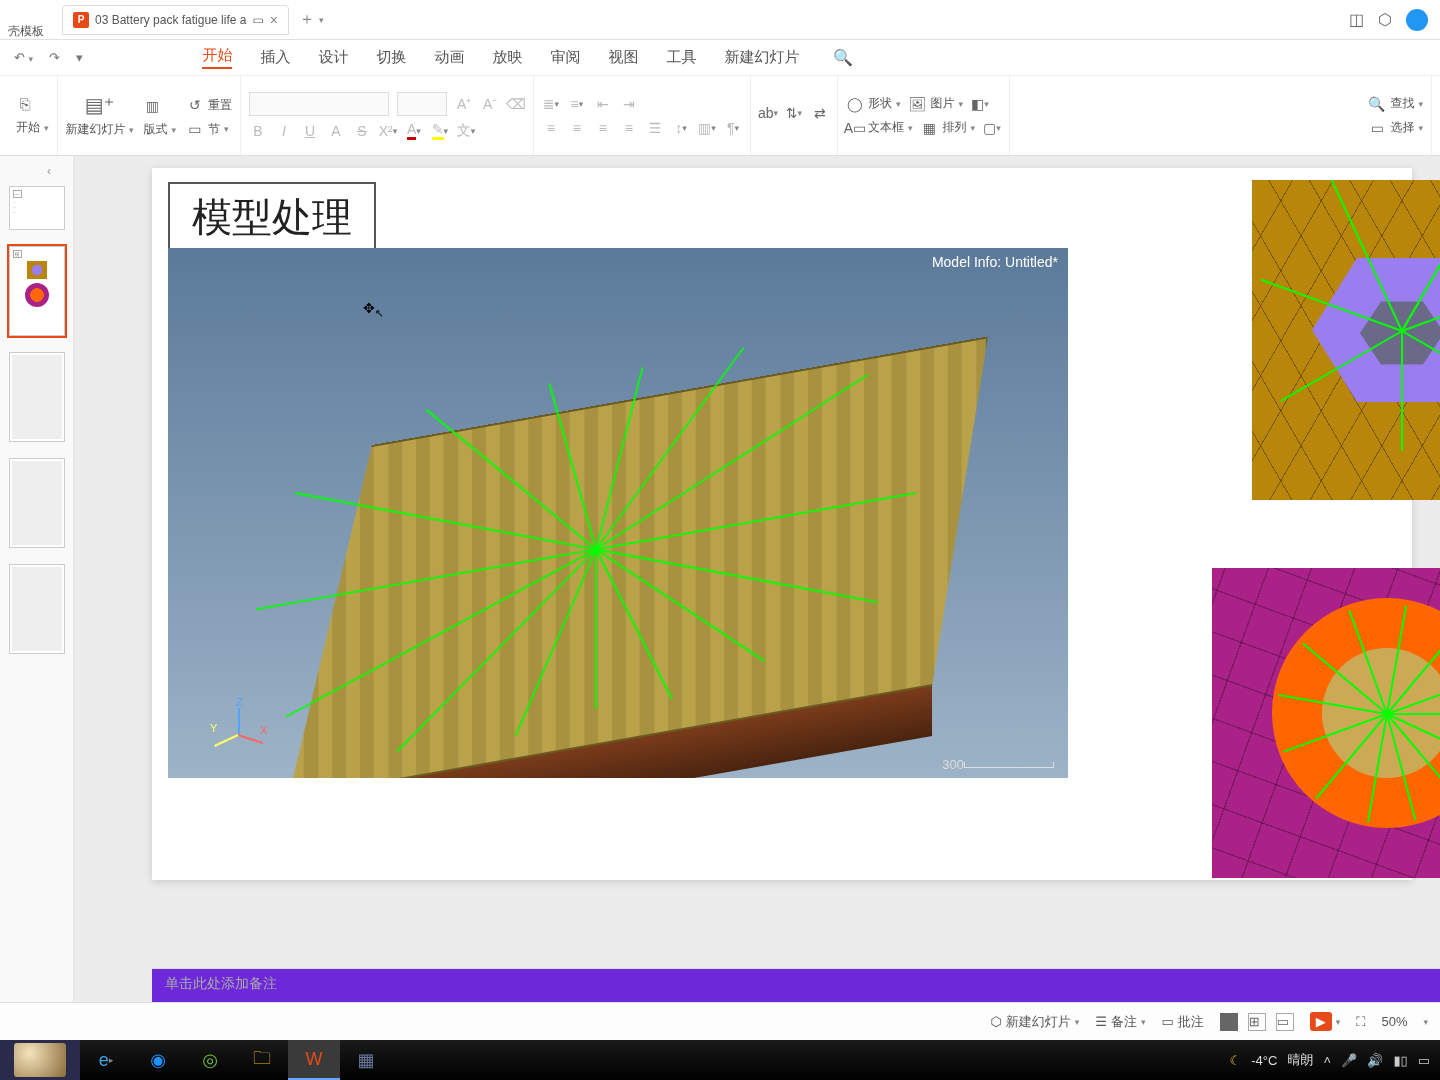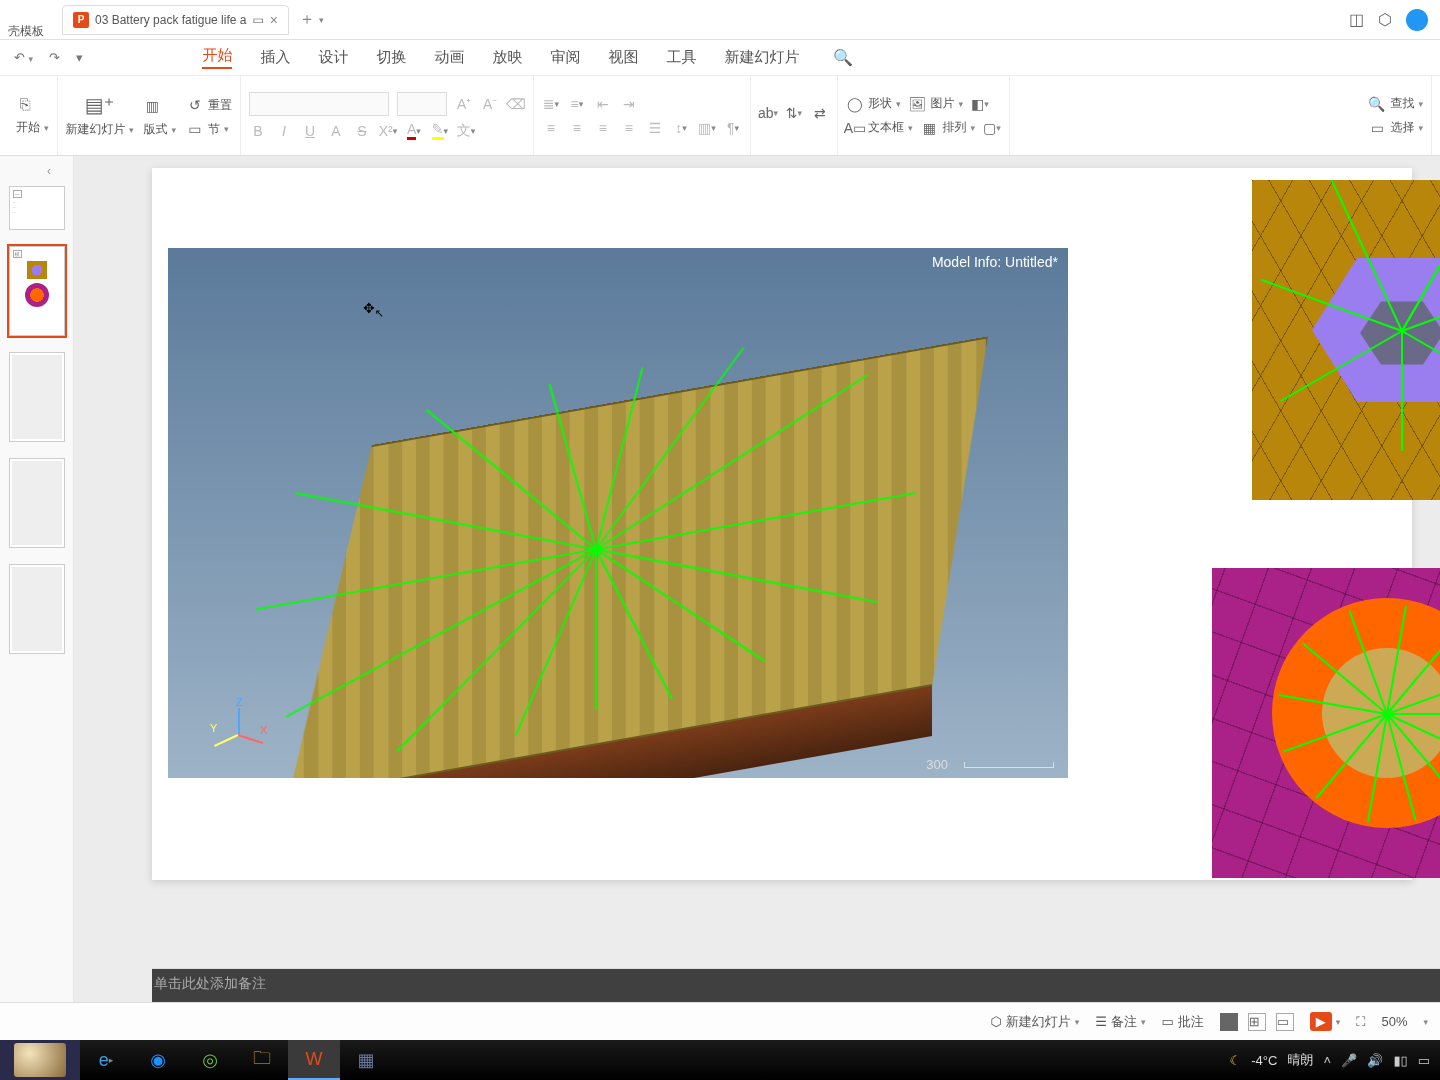--- a/index.html
+++ b/index.html
@@ -45,21 +45,21 @@
 .thumb.selected { outline: 2px solid #e64a19; }
 .thumb .mini-title { font-size: 5px; border:1px solid #aaa; display:inline-block; padding:0 1px; margin:1px;}
 .thumb .mini-hex { width: 20px; height: 18px; margin: 2px auto; background: radial-gradient(circle, #9a7ef0 40%, #b8860b 41%); }
 .thumb .mini-circle { width: 24px; height: 24px; margin: 4px auto; border-radius: 50%; background: radial-gradient(circle, #ff6600 40%, #aa2288 41%); }
 
 .editor { flex: 1; background: #ececec; position: relative; overflow: hidden; }
 .slide-canvas { position: absolute; left: 78px; top: 12px; width: 1260px; height: 712px; background: #fff; box-shadow: 0 2px 8px rgba(0,0,0,.15); }
 .slide-title-box { position: absolute; left: 16px; top: 14px; border: 2px solid #555; padding: 6px 22px; font-size: 40px; color: #222; font-family: "SimSun","Microsoft YaHei"; }
 .main-render { position: absolute; left: 16px; top: 80px; width: 900px; height: 530px; background: linear-gradient(#5b7a9a, #9db3c7); overflow: hidden; }
 .main-render .info { position: absolute; top: 6px; right: 10px; color: #fff; font-size: 14px; }
-.main-render .scale { position: absolute; bottom: 6px; right: 14px; color: #ddd; font-size: 13px; display:flex; align-items:center; gap:16px;}
+.main-render .scale { position: absolute; bottom: 6px; right: 14px; color: #ddd; font-size: 13px; display:flex; align-items:center; gap:0;}
 .main-render .scale .bar { width: 90px; height: 6px; border: 1px solid #ddd; border-top: none; }
 .axis { position: absolute; left: 40px; bottom: 20px; width: 60px; height: 60px; }
 .axis .z { position: absolute; left: 28px; top: -2px; color: #4da6ff; font-size: 11px; }
 .axis .x { position: absolute; left: 52px; top: 26px; color: #ff6666; font-size: 11px; }
 .axis .y { position: absolute; left: 2px; top: 24px; color: #ffff66; font-size: 11px; }
 .axis-lines { position:absolute; left:30px; top:10px; }
 .axis-lines .lz { position:absolute; width:2px; height:26px; background:#4da6ff; left:0; top:0;}
 .axis-lines .lx { position:absolute; width:26px; height:2px; background:#ff6666; left:0; top:26px; transform: rotate(18deg); transform-origin: left;}
 .axis-lines .ly { position:absolute; width:26px; height:2px; background:#ffff66; left:0; top:26px; transform: rotate(155deg); transform-origin: left;}
 
@@ -81,21 +81,21 @@
 .circle-img { position: absolute; right: -150px; top: 400px; width: 350px; height: 310px; background: #aa2288; overflow: hidden; }
 .circle-img .grid { position:absolute; inset:0; background:
   repeating-linear-gradient(0deg, transparent 0 28px, rgba(0,0,0,.25) 28px 29px),
   repeating-linear-gradient(90deg, transparent 0 28px, rgba(0,0,0,.25) 28px 29px); transform: rotate(20deg) scale(1.4);}
 .circle-img .ring { position: absolute; left: 60px; top: 30px; width: 230px; height: 230px; border-radius: 50%; background: #ff6600; }
 .circle-img .ring-inner { position: absolute; left: 50px; top: 50px; width: 130px; height: 130px; border-radius: 50%; background: #ccaa55; }
 .circle-img .lines span { position: absolute; background: #00ff00; height: 2px; transform-origin: left center; }
 
 .cursor-move { position: absolute; color: #000; font-size: 14px; pointer-events: none; }
 
-.notes-bar { position: absolute; left: 78px; right: 0; bottom: 0; height: 34px; background: #404040; border-top: 1px solid #ddd; padding: 6px 2px; color: #aaa; font-size: 14px; }
+.notes-bar { position: absolute; left: 78px; right: 0; bottom: 0; height: 34px; background: #6d28d9; border-top: 1px solid #ddd; padding: 6px 13px; color: #aaa; font-size: 14px; }
 
 
 .status-bar { position: absolute; left: 0; right: 0; bottom: 0; height: 38px; background: #fdfdfd; border-top: 1px solid #ddd; display: flex; align-items: center; justify-content: flex-end; padding: 0 12px; gap: 16px; font-size: 13px; color: #555; }
 .status-bar .sbtn { display: flex; align-items: center; gap: 4px; }
 .status-bar .orange { background: #e64a19; color: #fff; padding: 2px 6px; border-radius: 3px; }
 .view-icons { display: flex; gap: 10px; color: #666; }
 .view-icons span { width: 18px; height: 18px; border: 1px solid #aaa; display:inline-block;}
 
 
 .taskbar { position: absolute; left: 0; right: 0; bottom: 0; height: 40px; background: linear-gradient(#1a1a1a,#000); display: flex; align-items: center; }
@@ -311,20 +311,21 @@
     <div class="thumb tall">
         <div style="background:#eee;height:100%;"></div>
       </div>
     <div class="thumb tall">
         <div style="background:#eee;height:100%;"></div>
       </div>
   </div>
 
   <div class="editor">
     <div class="slide-canvas">
+      <div class="slide-title-box">模型处理</div>
 
       <div class="main-render">
         <div class="info">Model Info: Untitled*</div>
 
         <div class="plate">
           <div class="plate-top"></div>
           <div class="plate-side"></div>
           <div class="starburst">
             <span style="transform:rotate(0deg);width:320px"></span>
             <span style="transform:rotate(20deg);width:300px"></span>

